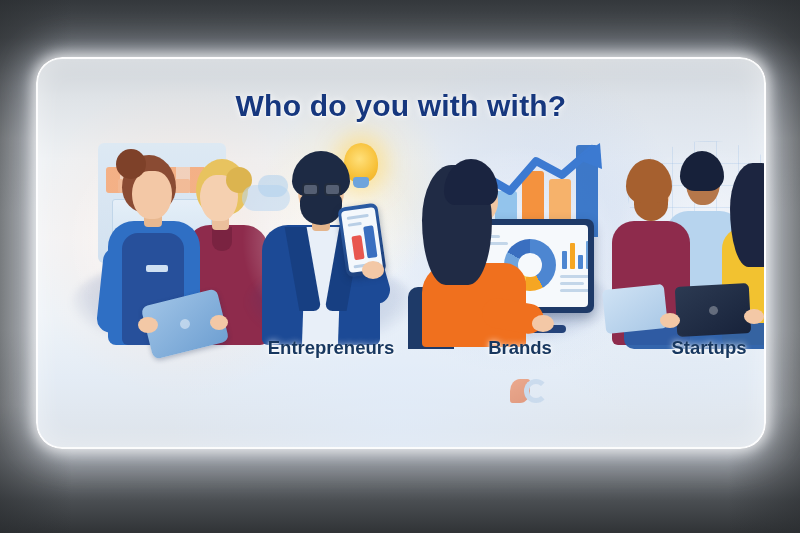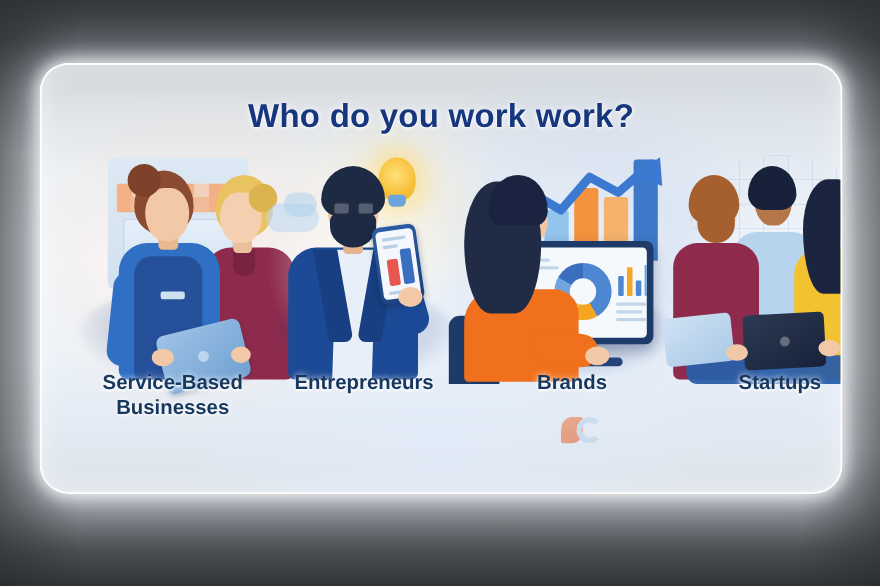--- a/index.html
+++ b/index.html
@@ -311,21 +311,21 @@
   }
   .wm span{ font-size:15px; font-weight:bold; color:#7d93b4; }
 </style>
 </head>
 <body>
 
 <div class="backdrop"></div>
 
 <div class="frame">
 
-  <div class="title">Who do you work work?</div>
+  <div class="title">Who do you with with?</div>
 
   <div class="wm">
     <span></span>
   </div>
 
   <div class="band">
 
     <div class="panel p1">
       <div class="softglow"></div>
       <div class="base"></div>
@@ -458,24 +458,20 @@
       <div class="s-desk"></div>
       <div class="lap-a"></div>
       <div class="lap-b"></div>
       <div class="sh hand" style="left:52px;top:176px;width:20px;height:15px"></div>
       <div class="sh hand" style="left:136px;top:172px;width:20px;height:15px"></div>
     </div>
 
   </div>
 
   <div class="labels">
-    <div class="label l1">
-      <div>Service-Based</div>
-      <div>Businesses</div>
-    </div>
     <div class="label l3">
       <div>Brands</div>
     </div>
     <div class="label l2">
       <div>Entrepreneurs</div>
     </div>
     <div class="label l4">
       <div>Startups</div>
     </div>
   </div>

